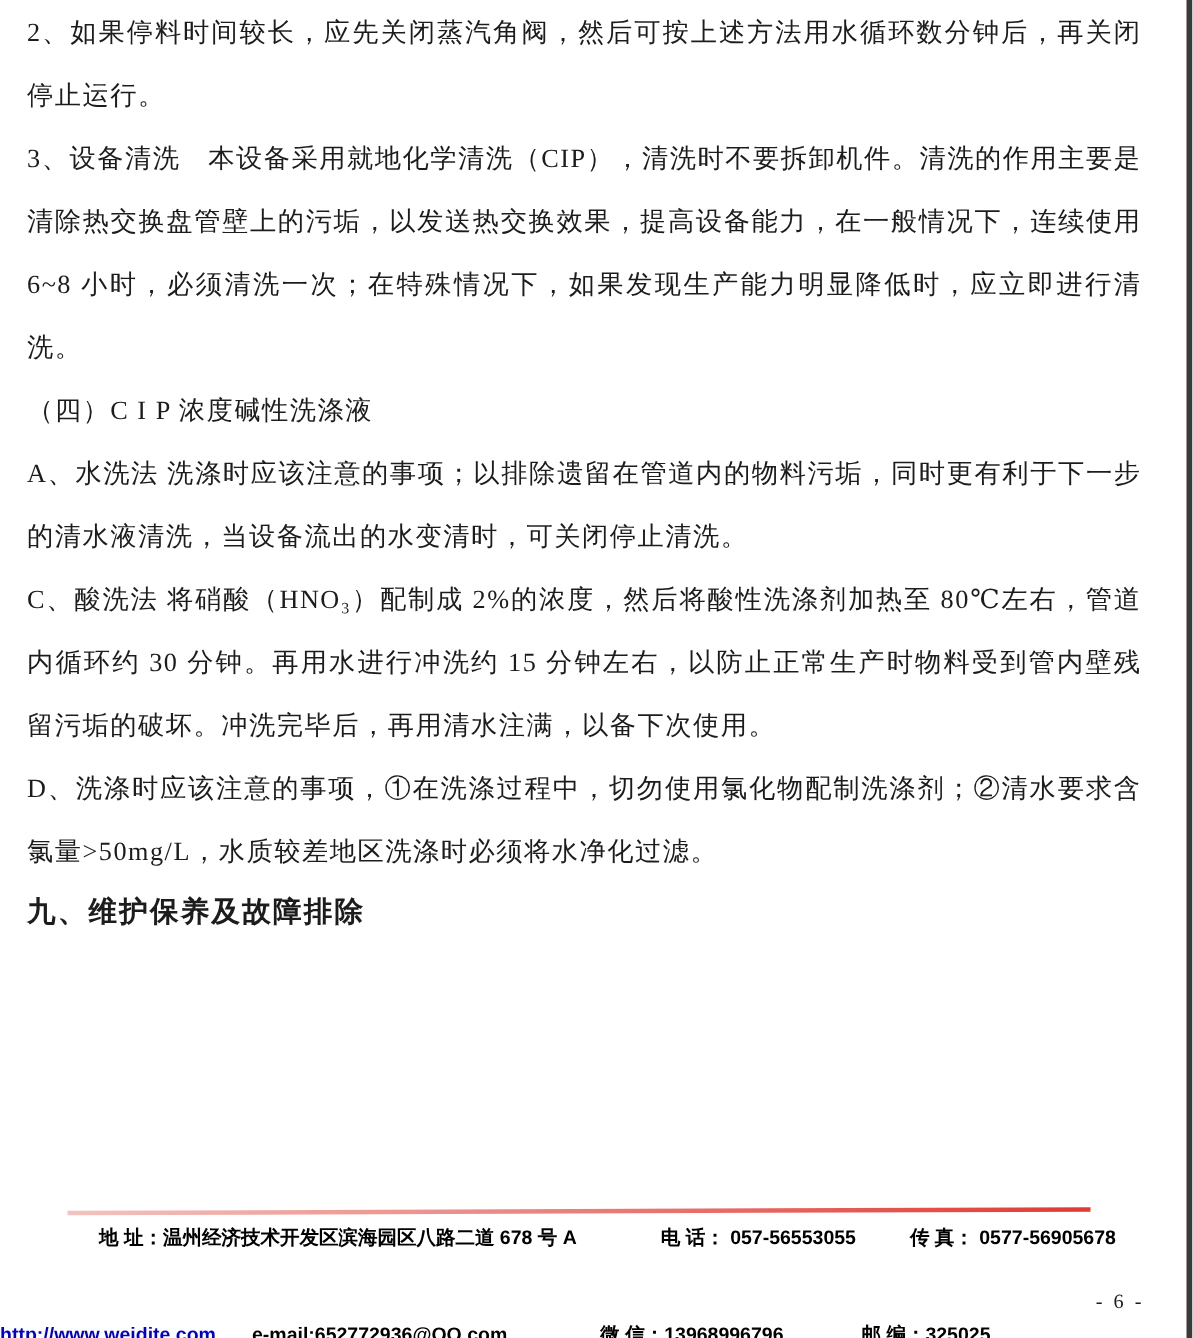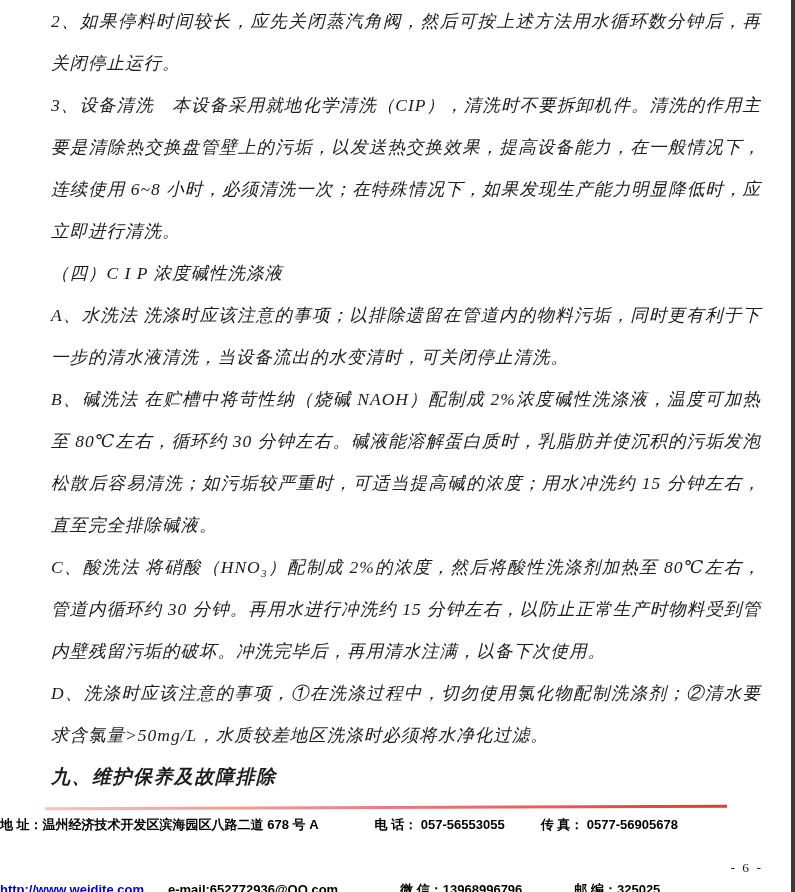--- a/index.html
+++ b/index.html
@@ -8,21 +8,21 @@
     width:795px;height:892px;
     background:#ffffff;
     overflow:hidden;
     font-family:"Liberation Serif","DejaVu Serif",serif;
     color:#1c1c1c;
     box-sizing:border-box;
     border-right:4px solid #3a3a3a;
   }
   .doc-body{
     position:absolute;
-    left:51px;right:30px;top:0;font-style:italic;
+    left:18px;right:30px;top:0;
   }
   .para{
     margin:0;
     font-size:17.5px;
     line-height:42px;
     text-align:justify;
     letter-spacing:1px;
   }
   .para.heading{
     font-family:"Liberation Sans","DejaVu Sans",sans-serif;
@@ -40,21 +40,21 @@
   .footer{
     position:absolute;
     left:0;right:0;top:816px;
     font-family:"Liberation Sans","DejaVu Sans",sans-serif;
     font-weight:bold;
     font-size:13px;
     color:#000000;
     line-height:17.5px;
   }
   .footer-row{display:flex;align-items:baseline;white-space:nowrap;}
-  .footer-row.row1{}
+  .footer-row.row1{padding-left:66px;}
   .footer-row.row2{}
   .seg{display:inline-block;}
   .row1 .seg-tel{margin-left:56px;}
   .row1 .seg-fax{margin-left:36px;}
   .row2 .seg-email{margin-left:24px;}
   .row2 .seg-wechat{margin-left:62px;margin-top:47px;}
   .row2 .seg-zip{margin-left:52px;}
   .site-link{color:#0000cc;text-decoration:underline;cursor:pointer;}
   .slogan{text-align:right;margin-top:1px;}
   .page-number{
@@ -68,21 +68,20 @@
 </head>
 <body>
 
 <div class="page">
 
   <div class="doc-body">
       <p class="para body">2、如果停料时间较长，应先关闭蒸汽角阀，然后可按上述方法用水循环数分钟后，再关闭停止运行。</p>
       <p class="para body">3、设备清洗　本设备采用就地化学清洗（CIP），清洗时不要拆卸机件。清洗的作用主要是清除热交换盘管壁上的污垢，以发送热交换效果，提高设备能力，在一般情况下，连续使用 6~8 小时，必须清洗一次；在特殊情况下，如果发现生产能力明显降低时，应立即进行清洗。</p>
       <p class="para body">（四）C I P 浓度碱性洗涤液</p>
       <p class="para body">A、水洗法 洗涤时应该注意的事项；以排除遗留在管道内的物料污垢，同时更有利于下一步的清水液清洗，当设备流出的水变清时，可关闭停止清洗。</p>
-      <p class="para body">B、碱洗法 在贮槽中将苛性纳（烧碱 NAOH）配制成 2%浓度碱性洗涤液，温度可加热至 80℃左右，循环约 30 分钟左右。碱液能溶解蛋白质时，乳脂肪并使沉积的污垢发泡松散后容易清洗；如污垢较严重时，可适当提高碱的浓度；用水冲洗约 15 分钟左右，直至完全排除碱液。</p>
       <p class="para body">C、酸洗法 将硝酸（HNO₃）配制成 2%的浓度，然后将酸性洗涤剂加热至 80℃左右，管道内循环约 30 分钟。再用水进行冲洗约 15 分钟左右，以防止正常生产时物料受到管内壁残留污垢的破坏。冲洗完毕后，再用清水注满，以备下次使用。</p>
       <p class="para body">D、洗涤时应该注意的事项，①在洗涤过程中，切勿使用氯化物配制洗涤剂；②清水要求含氯量&gt;50mg/L，水质较差地区洗涤时必须将水净化过滤。</p>
       <p class="para heading">九、维护保养及故障排除</p>
     </div>
 
   <div class="footer-divider"></div>
 
   <div class="footer">
     <div class="footer-row row1">
       <span class="seg seg-addr">地 址：温州经济技术开发区滨海园区八路二道 678 号 A</span>

